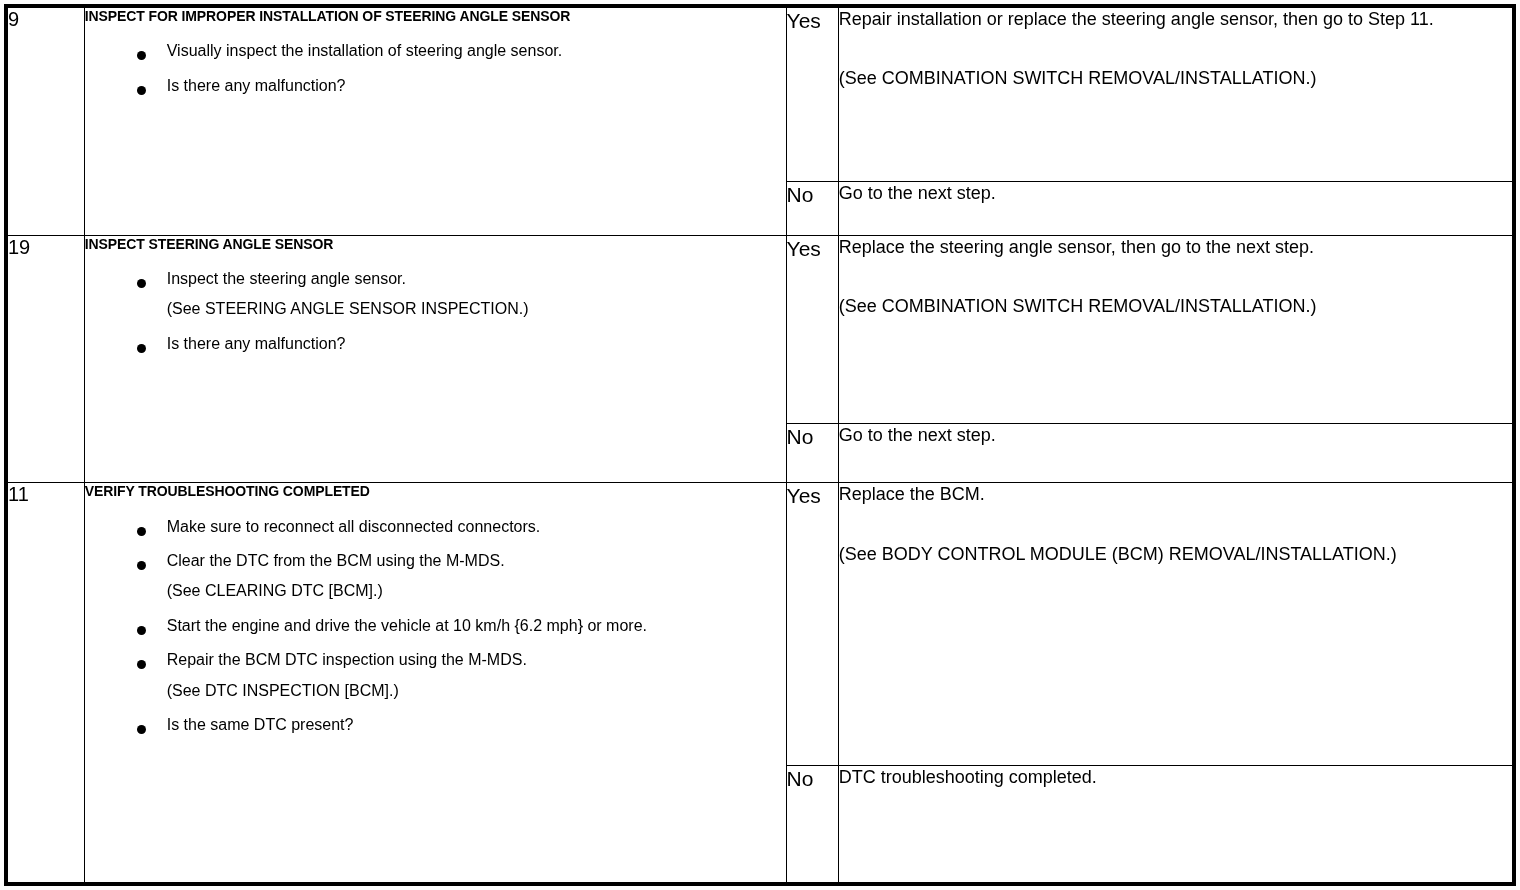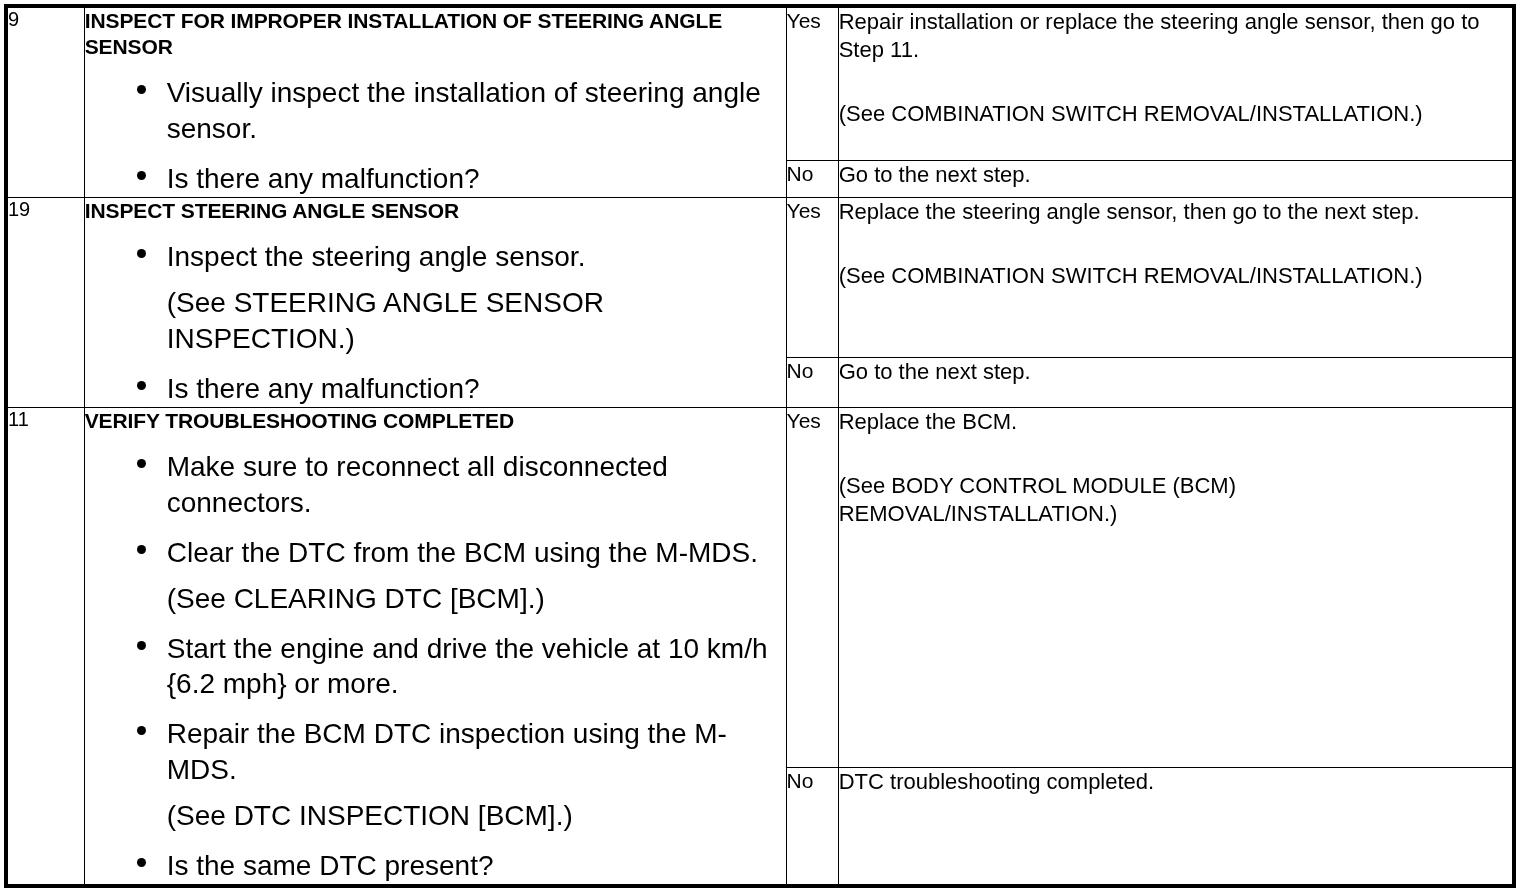--- a/index.html
+++ b/index.html
@@ -49,34 +49,34 @@
   .step-num {
     font-size: 20px;
     line-height: 1.15;
     padding: 6px 0 0 7px;
     font-weight: normal;
   }
   .cell-body {
     padding: 7px 10px 8px 8px;
   }
   .cell-title {
-    font-size: 21px;
+    font-size: 14px;
     font-weight: bold;
     line-height: 1.22;
     letter-spacing: -0.1px;
     margin: 0 0 4px 0;
   }
   .bullets {
     list-style: none;
     margin: 0;
     padding: 0;
   }
   .bullets > li {
     position: relative;
-    font-size: 28px;
+    font-size: 16px;
     line-height: 1.28;
     margin: 14px 0 0 0;
     padding-left: 82px;
   }
   .bullets > li.first {
     margin-top: 16px;
   }
   .bullets > li .dot {
     position: absolute;
     left: 52px;
@@ -90,21 +90,21 @@
     display: block;
     margin-top: 10px;
   }
   .yn {
     font-size: 21px;
     line-height: 1.2;
     padding: 7px 0 0 5px;
     white-space: nowrap;
   }
   .cell-action {
-    font-size: 22px;
+    font-size: 18px;
     line-height: 1.28;
     padding: 7px 8px 8px 8px;
   }
   .cell-action .ref {
     display: block;
     margin-top: 36px;
   }
   b, .b { font-weight: normal; }
 </style>
 </head>

